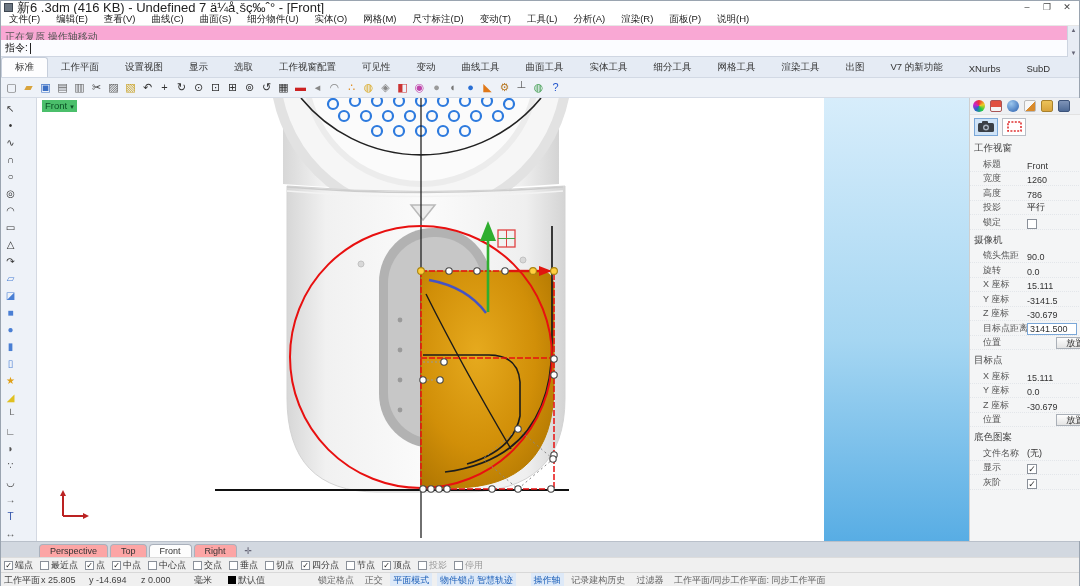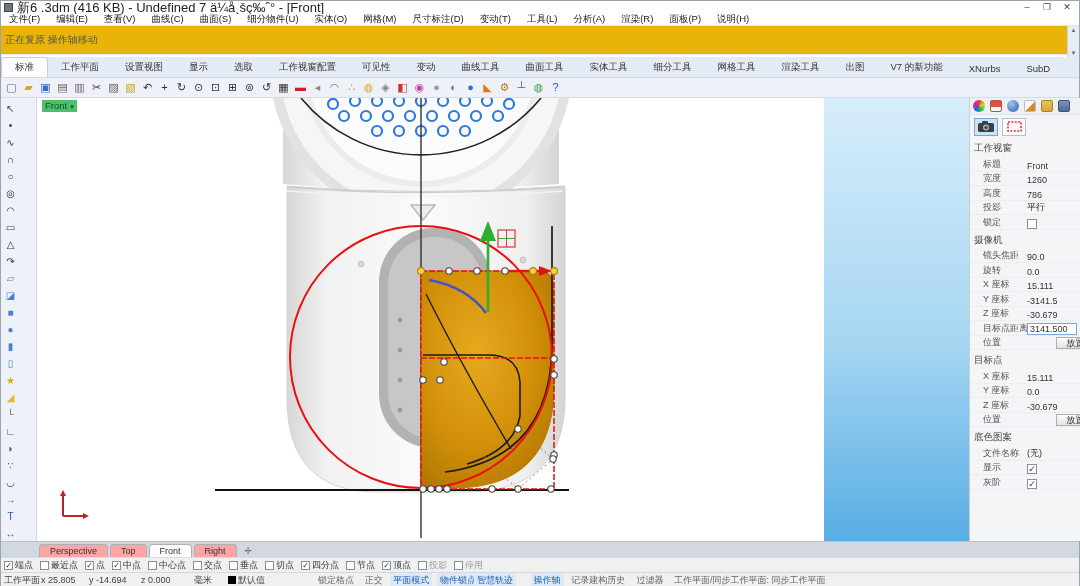--- a/index.html
+++ b/index.html
@@ -12,21 +12,21 @@
   #app-icon { width:9px; height:9px; margin:0 4px 0 3px; background:#6b7682; border:1px solid #3e4650; }
   #title-text { font-size:13px; color:#222; white-space:nowrap; }
   #win-controls { position:absolute; right:2px; top:0; display:flex; }
   .winbtn { width:20px; height:12px; text-align:center; font-size:9px; line-height:12px; color:#444; }
 
   
   #menubar { position:absolute; left:0; top:13px; width:100%; height:12px; background:#ffffff; display:flex; align-items:center; border-bottom:1px solid #e7e7e7; }
   .menu-item { font-size:9.5px; color:#222; padding:0 8px; white-space:nowrap; }
 
   
-  #cmd-history { position:absolute; left:0; top:25px; width:1068px; height:29px; background:#eab308; border-bottom:1px solid #e2e7f2; display:flex; align-items:center; padding-left:4px; color:#555; }
+  #cmd-history { position:absolute; left:0; top:25px; width:1068px; height:23px; background:#f9a8d4; border-bottom:1px solid #e2e7f2; display:flex; align-items:center; padding-left:4px; color:#555; }
   #cmd-line { position:absolute; left:0; top:39px; width:1068px; height:17px; background:#fbfcff; border-bottom:1px solid #cfd6e2; display:flex; align-items:center; padding-left:4px; color:#111; }
   #cmd-cursor { display:inline-block; width:1px; height:11px; background:#222; margin-left:2px; }
   #cmd-scroll { position:absolute; right:0; top:25px; width:12px; height:31px; background:#e8ecf4; border-left:1px solid #cdd4e0; display:flex; flex-direction:column; align-items:center; justify-content:space-between; font-size:6px; color:#667; padding:1px 0; }
 
   
   #tab-row { position:absolute; left:0; top:56px; width:100%; height:21px; background:#e5ebf4; border-bottom:1px solid #d2d9e4; display:flex; align-items:flex-end; }
   .tb-tab { font-size:9.5px; color:#333; padding:3px 13px 3px 13px; white-space:nowrap; }
   .tb-tab.active { background:#fdfdfe; border:1px solid #c6cedb; border-bottom:none; border-radius:3px 3px 0 0; }
 
   
@@ -106,20 +106,24 @@
       <span class="menu-item">变动(T)</span>
       <span class="menu-item">工具(L)</span>
       <span class="menu-item">分析(A)</span>
       <span class="menu-item">渲染(R)</span>
       <span class="menu-item">面板(P)</span>
       <span class="menu-item">说明(H)</span>
     </div>
 
   <div id="cmd-history">
     <span>正在复原 操作轴移动</span>
+  </div>
+  <div id="cmd-line">
+    <span>指令:</span>
+    <span id="cmd-cursor"></span>
   </div>
   <div id="cmd-scroll">
     <span>▲</span>
     <span>▼</span>
   </div>
 
   <div id="tab-row">
       <span class="tb-tab active">标准</span>
       <span class="tb-tab">工作平面</span>
       <span class="tb-tab">设置视图</span>

